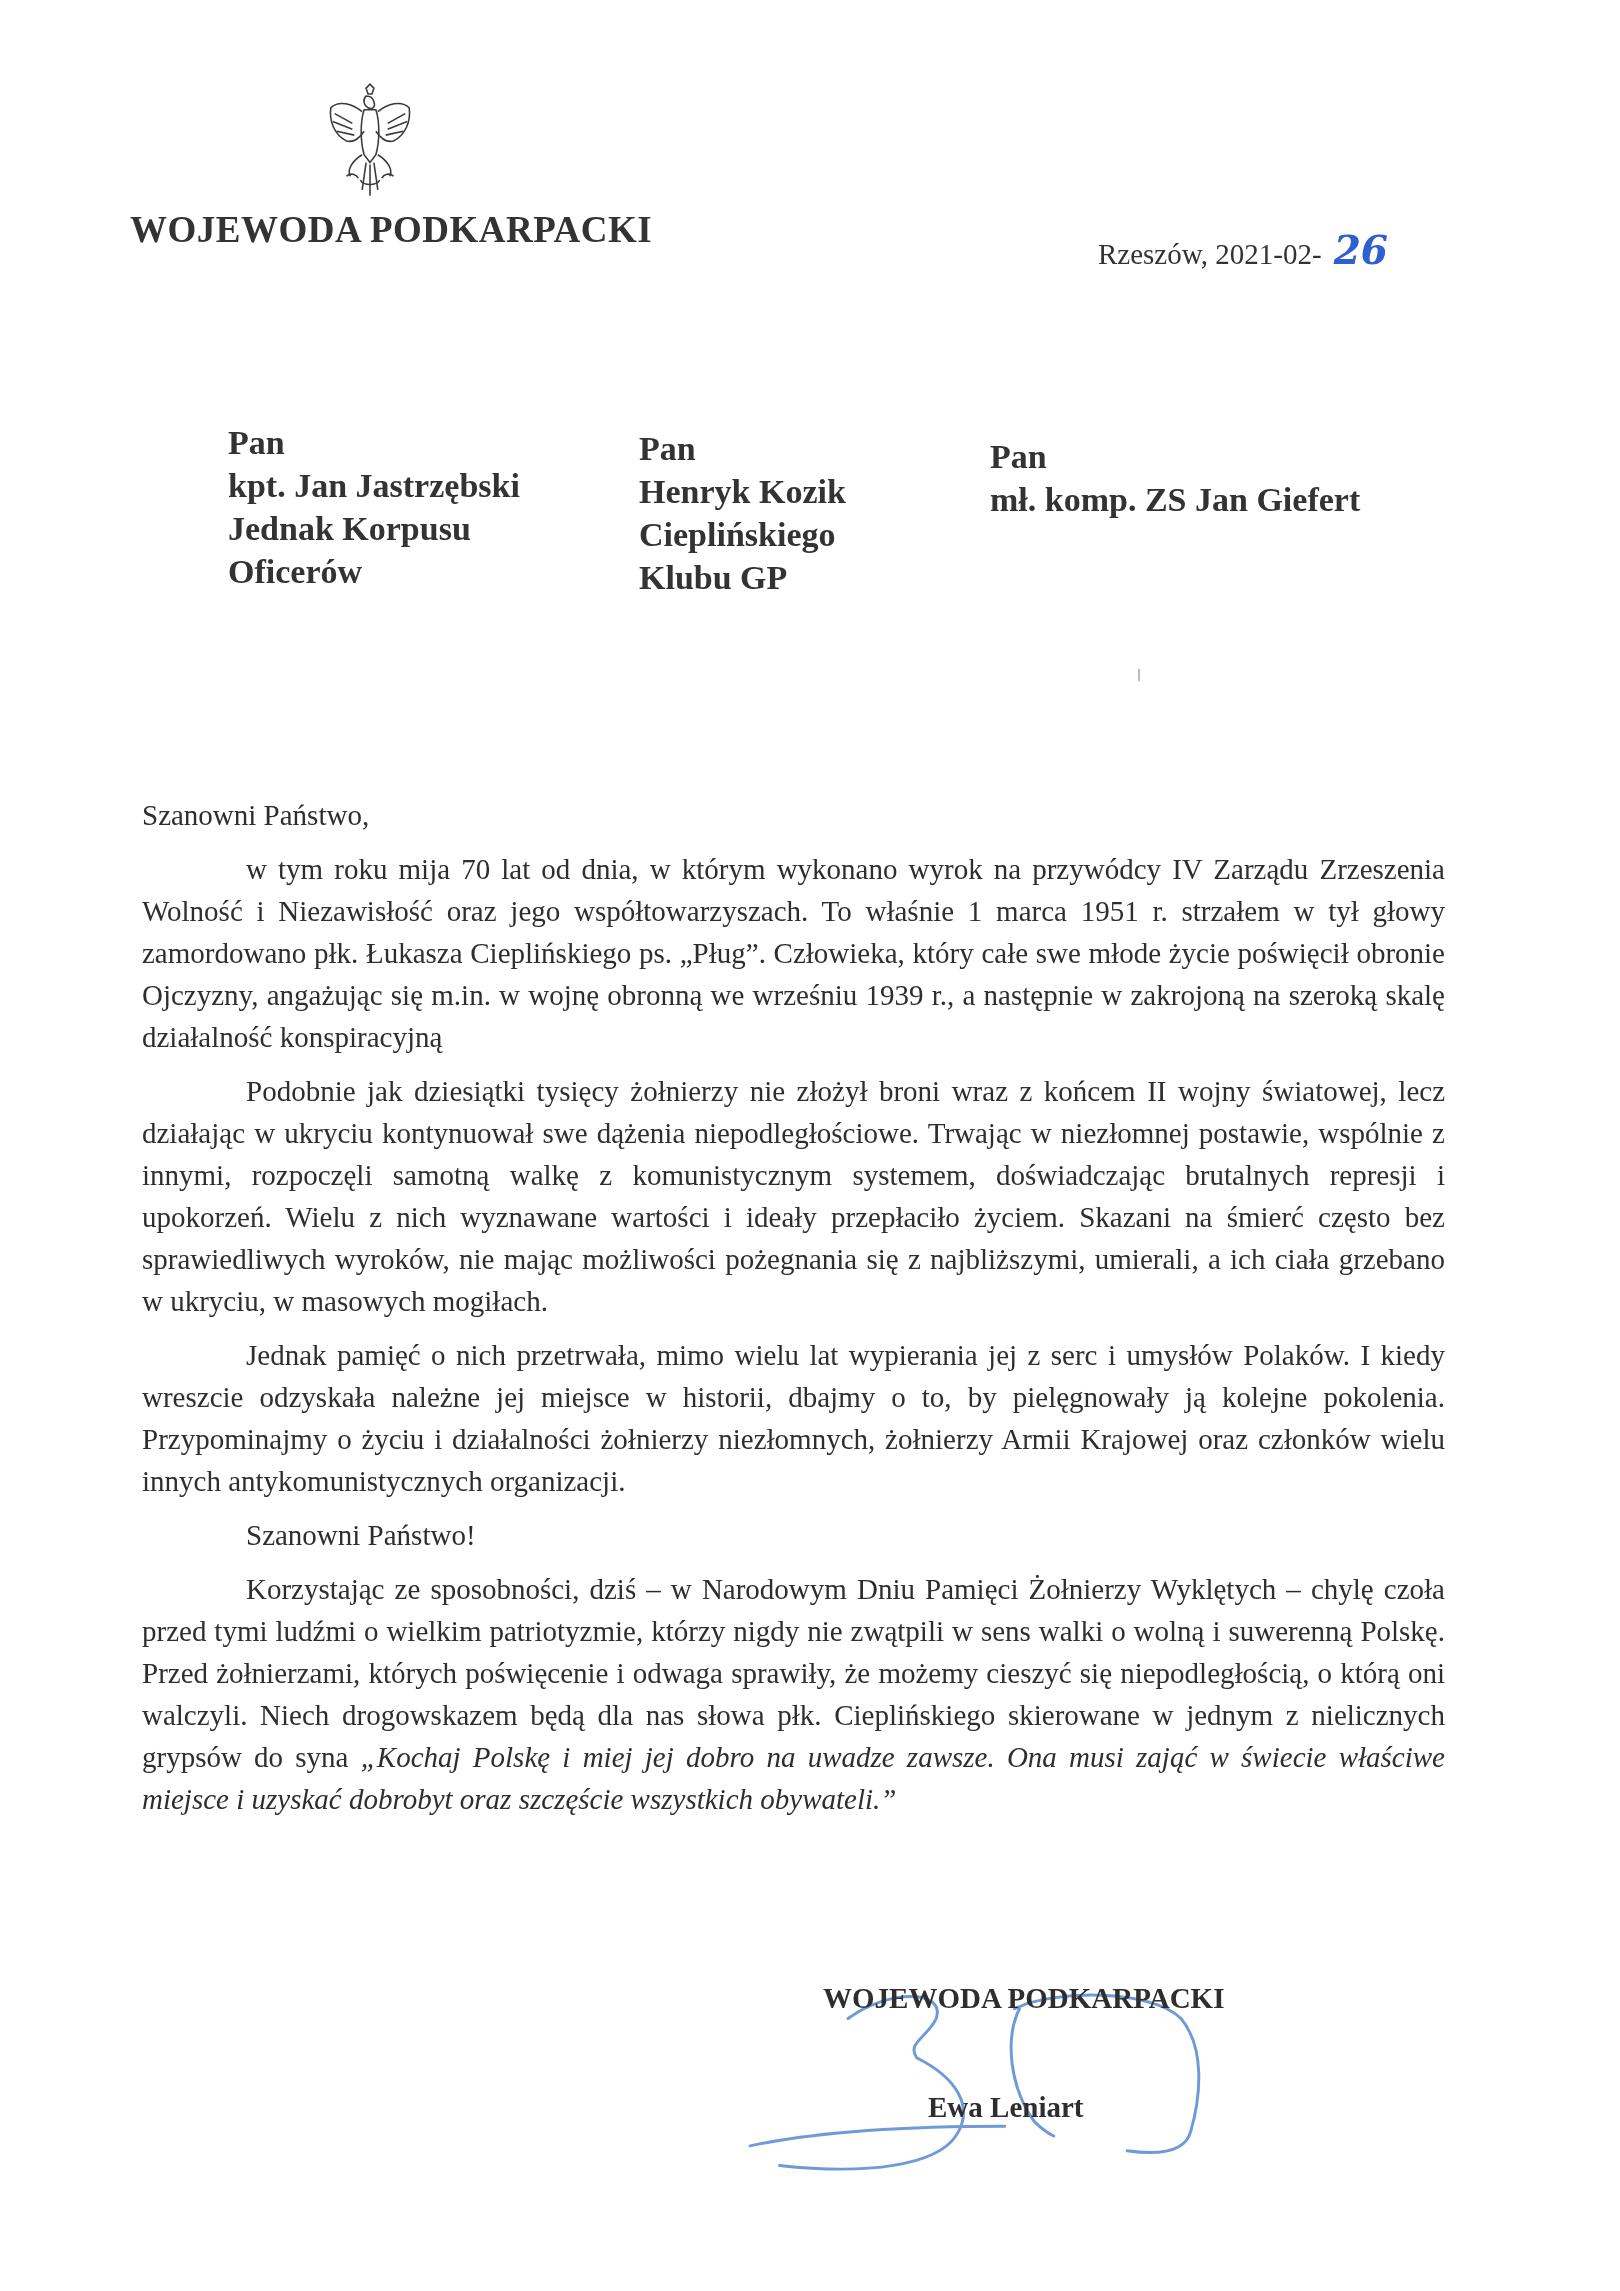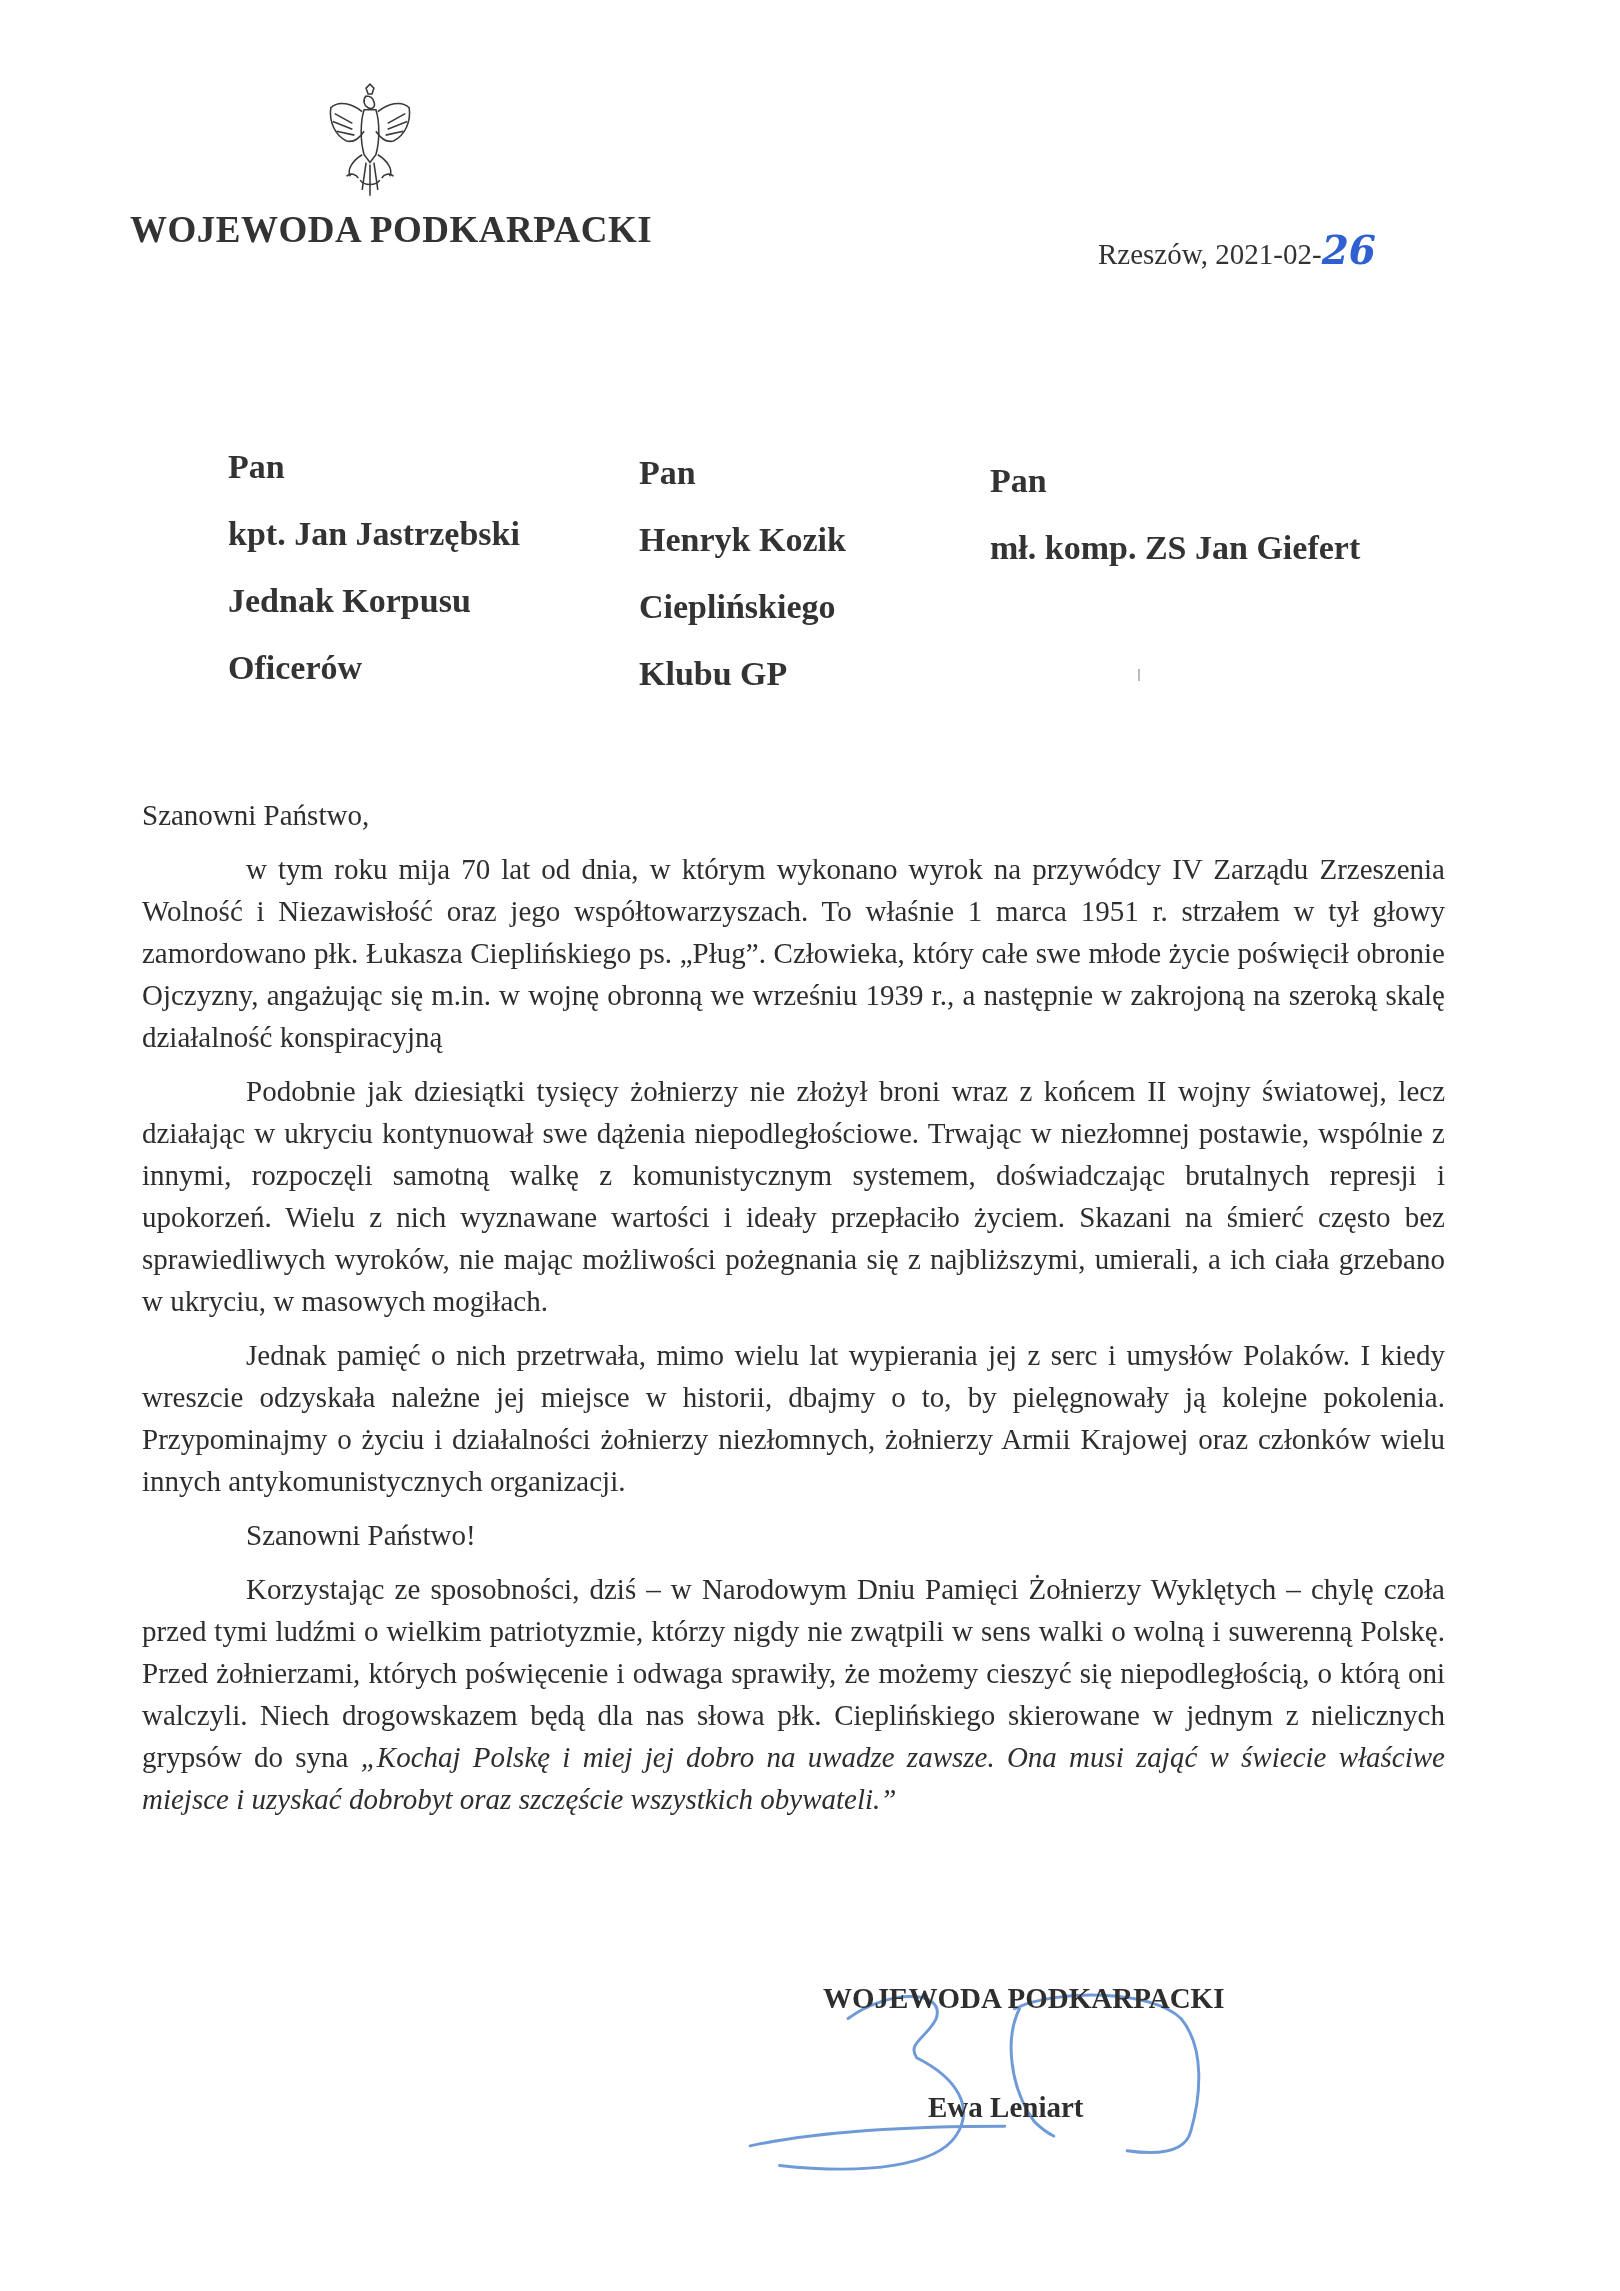--- a/index.html
+++ b/index.html
@@ -3,24 +3,24 @@
 <meta charset="utf-8">
 <style>
   html, body { margin: 0; padding: 0; background: #ffffff; }
   body { width: 1620px; height: 2292px; position: relative; overflow: hidden;
          font-family: "Liberation Serif", "DejaVu Serif", serif; color: #2a2a2a; }
   .emblem { position: absolute; left: 316px; left: 323px; top: 82px; width: 94px; height: 118px; }
   .org { position: absolute; left: 130px; top: 208px; font-size: 37px; font-weight: bold;
          letter-spacing: 0.5px; color: #333; font-family: "Liberation Serif", serif; }
   .place-date { position: absolute; left: 1098px; top: 227px; font-size: 29px; color: #333; }
   .place-date .hand { color: #2f5fd0; font-family: "DejaVu Serif", serif; font-style: italic;
-                      font-size: 39px; font-weight: bold; }
+                      font-size: 39px; font-weight: bold; margin-left: 12px; }
   .recipient { position: absolute; font-size: 34px; line-height: 43px; color: #333;
                font-weight: bold; }
-  .recipient div { white-space: nowrap; margin-top: 24px; }
+  .recipient div { white-space: nowrap; }
   .r1 { left: 228px; top: 421px; }
   .r2 { left: 639px; top: 427px; }
   .r3 { left: 990px; top: 435px; }
   .tick { position: absolute; left: 1138px; top: 669px; width: 2px; height: 11.8px; background: #bbb; }
   .body { position: absolute; left: 130px; width: 1327px; top: 782px; font-size: 29px;
           line-height: 42px; color: #2e2e2e; text-align: justify; }
   .body p { margin: 12px; }
   .body .indent { text-indent: 104px; }
   .body .quote { font-style: italic; }
   .sign-title { position: absolute; left: 823px; top: 1982px; font-size: 29px; font-weight: bold;

